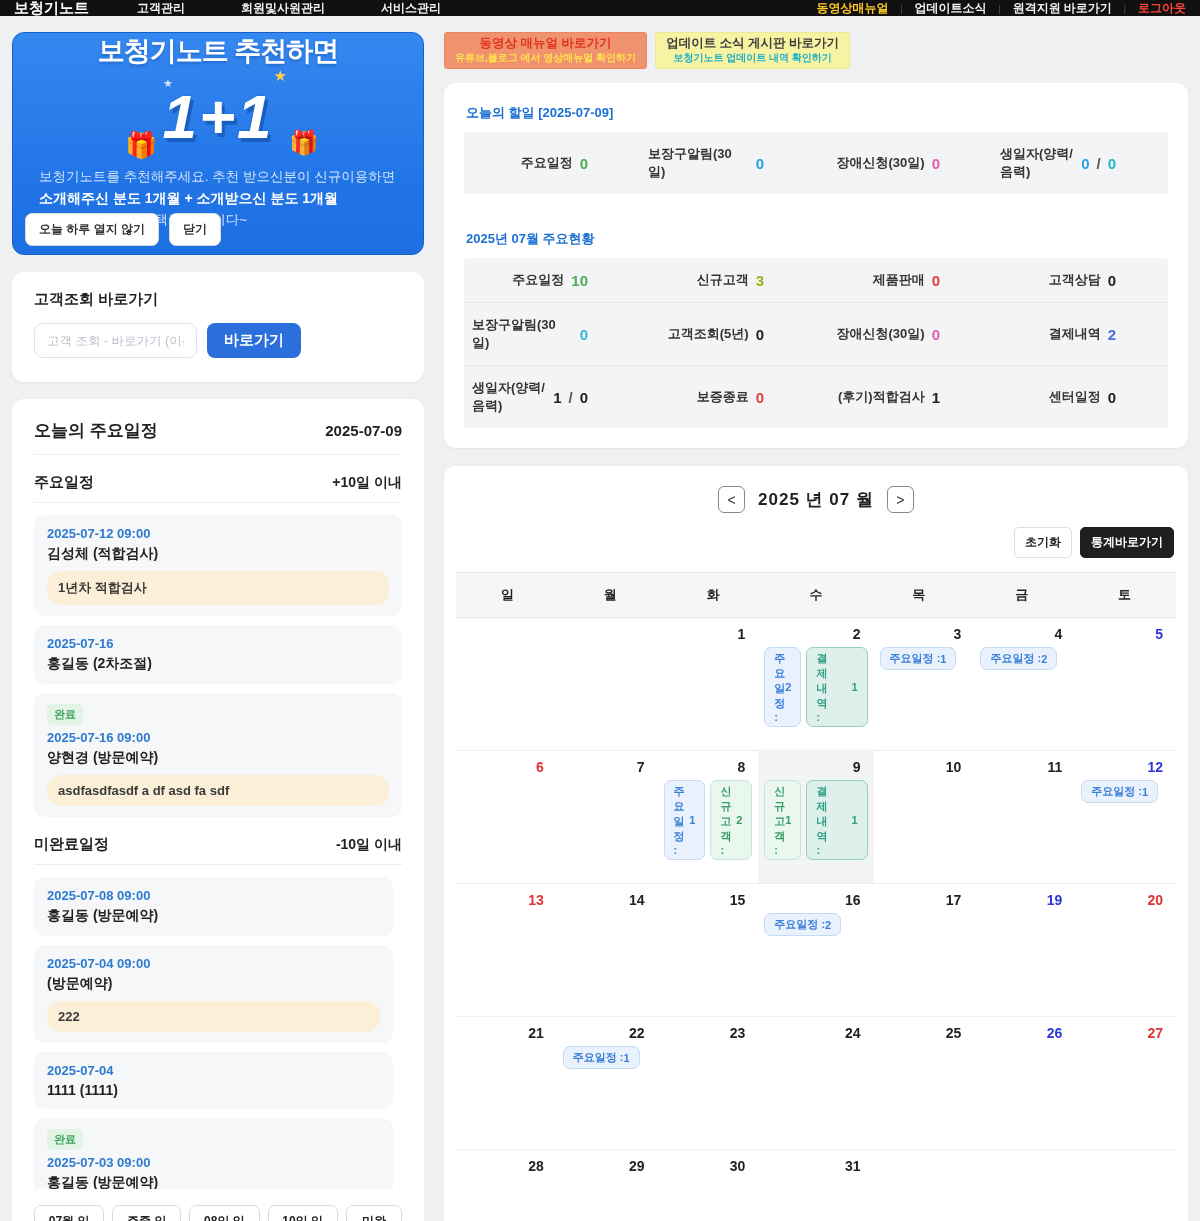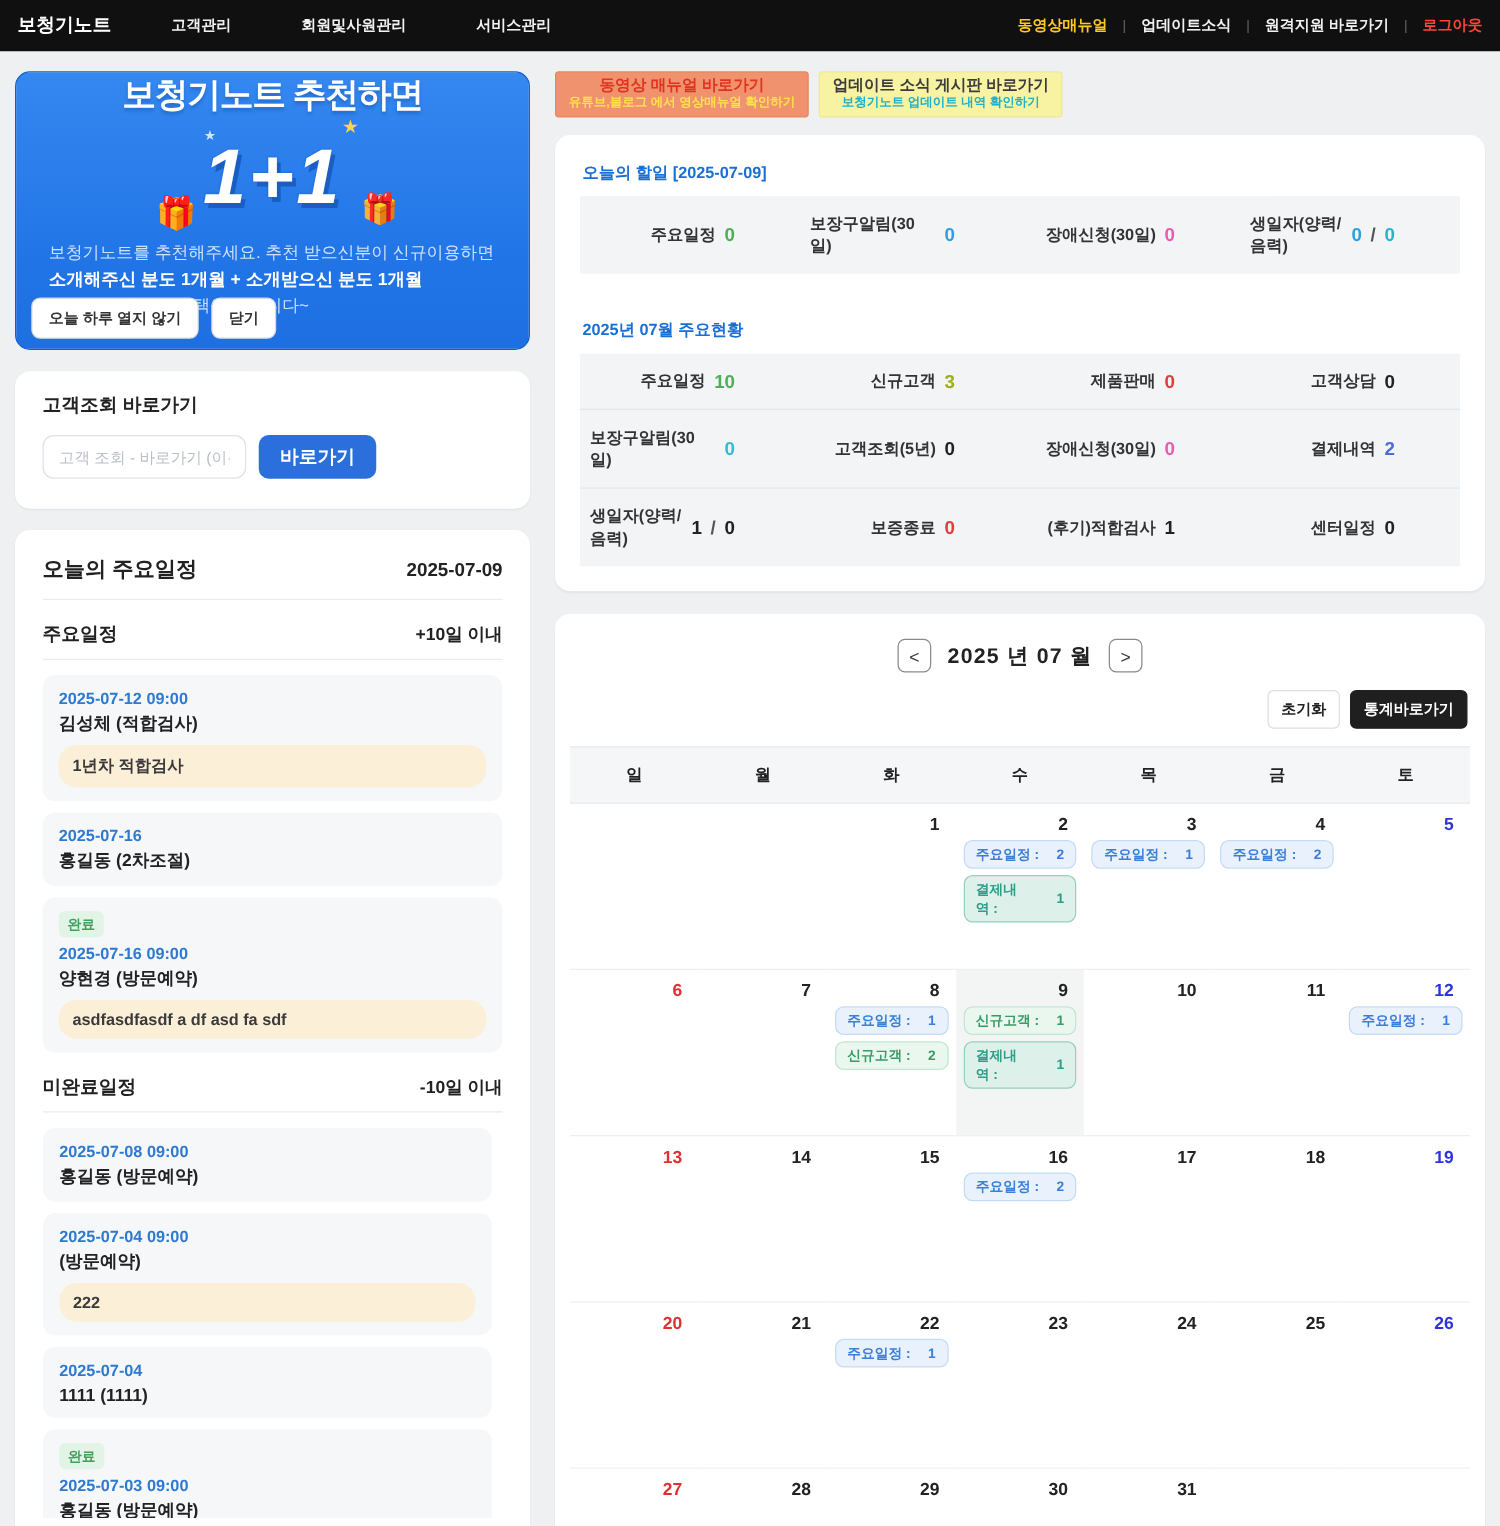--- a/index.html
+++ b/index.html
@@ -1,20 +1,20 @@
 <!DOCTYPE html>
 <html><head>
 <meta charset="utf-8">
 <style>
   * { box-sizing: border-box; margin: 0; padding: 0; }
   html,body { width: 1200px; background: #eef0f2; font-family: "Liberation Sans", sans-serif; color:#222; }
   body { height: 1221px; overflow: hidden; }
 
   
-  .navbar { background:#101010; height:41px; display:flex; align-items:center; padding:0 14px; }
+  .navbar { background:#101010; height:16px; display:flex; align-items:center; padding:0 14px;font-family:Liberation Serif, serif; }
   .nav-logo { color:#fff; font-weight:bold; font-size:15px; margin-right:48px; cursor:pointer; }
   .nav-menu { display:flex; gap:56px; flex:1; }
   .nav-item { color:#f2f2f2; font-size:12px; font-weight:bold; cursor:pointer; }
   .nav-right { display:flex; align-items:center; gap:12px; }
   .nav-right .nav-ritem { font-size:12px; font-weight:bold; cursor:pointer; }
   .nav-sep { color:#666; font-size:11px; }
 
   .main { display:flex; gap:20px; padding:16px 12px 0 12px; align-items:flex-start; }
   .left-col { width:412px; flex:none; display:flex; flex-direction:column; gap:17px; }
   .right-col { flex:1; display:flex; flex-direction:column; }
@@ -102,21 +102,21 @@
   .tool-stats { background:#1f1f1f; border:1px solid #1f1f1f; color:#fff; }
   .cal-weekdays { display:grid; grid-template-columns:repeat(7,1fr); background:#f5f6f8; border-top:1px solid #e7e9ec;
                   border-bottom:1px solid #e7e9ec; margin-top:14px; }
   .cal-wd { text-align:center; font-size:13px; font-weight:bold; padding:13px 0; }
   .cal-grid { display:grid; grid-template-columns:repeat(7,1fr); }
   .cal-cell { height:133px; border-bottom:1px solid #efefef; position:relative; padding-top:29px; }
   .cal-cell.today { background:#f3f4f4; }
   .cal-num { position:absolute; top:8px; right:13px; font-size:14px; font-weight:bold; color:#222; }
   .cal-num.sun { color:#e03131; }
   .cal-num.sat { color:#2c35d8; }
-  .cal-badges { display:flex; flex-direction:column; gap:5px; padding:0 6px; }
+  .cal-badges { display:flex; gap:5px; padding:0 6px; }
   .cal-badge { display:flex; justify-content:space-between; align-items:center; border-radius:7px; padding:3px 9px;
                font-size:11px; font-weight:bold; cursor:pointer; }
   .cal-badge.blue  { background:#e9f2fc; border:1px solid #c3dbf4; color:#3c7fd9; }
   .cal-badge.green { background:#e9f7ef; border:1px solid #c2e6d1; color:#379d65; }
   .cal-badge.teal  { background:#ddf0ea; border:1px solid #96d0c0; color:#2f9d88;gap:24px; }
 </style>
 </head>
 <body>
 
 <div class="navbar">
@@ -443,23 +443,20 @@
               <div class="cal-badge blue">
                 <span>주요일정 :</span>
                 <span>2</span>
               </div>
             </div>
           </div>
           <div class="cal-cell">
             <span class="cal-num">17</span>
           </div>
           <div class="cal-cell">
-            <span class="cal-num">18</span>
-          </div>
-          <div class="cal-cell">
             <span class="cal-num sat">19</span>
           </div>
           <div class="cal-cell">
             <span class="cal-num sun">20</span>
           </div>
           <div class="cal-cell">
             <span class="cal-num">21</span>
           </div>
           <div class="cal-cell">
             <span class="cal-num">22</span>

